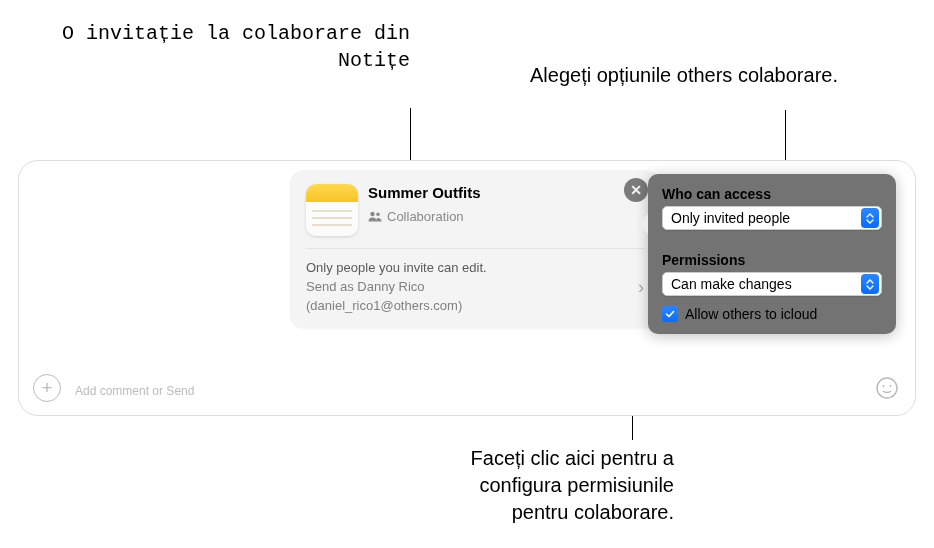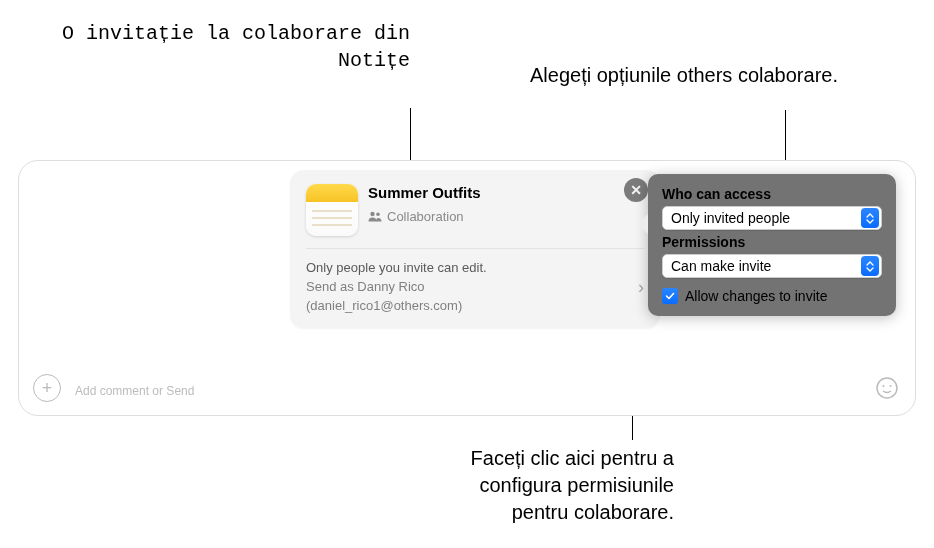--- a/index.html
+++ b/index.html
@@ -222,21 +222,21 @@
       border-bottom: 10px solid transparent;
       border-right: 10px solid #ececec;
     }
     .options-label {
       font-size: 14px;
       font-weight: 700;
       color: #000;
       margin-bottom: 4px;
     }
     .options-label.second {
-      margin-top: 4px;
+      margin-top: 22px;
     }
     .select-box {
       display: flex;
       align-items: center;
       justify-content: space-between;
       background: #fff;
       border: 0.5px solid #ccc;
       border-radius: 5px;
       height: 24px;
       padding-left: 8px;
@@ -347,31 +347,31 @@
       <svg width="8" height="5" viewBox="0 0 8 5">
           <path d="M1 4 L4 1 L7 4" stroke="#fff" stroke-width="1.3" fill="none" stroke-linecap="round"></path>
         </svg>
       <svg width="8" height="5" viewBox="0 0 8 5">
           <path d="M1 1 L4 4 L7 1" stroke="#fff" stroke-width="1.3" fill="none" stroke-linecap="round"></path>
         </svg>
     </div>
   </div>
   <div class="options-label second">Permissions</div>
   <div class="select-box">
-    <span>Can make invite</span>
+    <span>Can make changes</span>
     <div class="select-arrows">
       <svg width="8" height="5" viewBox="0 0 8 5">
           <path d="M1 4 L4 1 L7 4" stroke="#fff" stroke-width="1.3" fill="none" stroke-linecap="round"></path>
         </svg>
       <svg width="8" height="5" viewBox="0 0 8 5">
           <path d="M1 1 L4 4 L7 1" stroke="#fff" stroke-width="1.3" fill="none" stroke-linecap="round"></path>
         </svg>
     </div>
   </div>
   <div class="checkbox-row">
     <div class="checkbox">
       <svg width="10" height="10" viewBox="0 0 10 10">
           <path d="M1.5 5 L4 7.5 L8.5 2.5" stroke="#fff" stroke-width="1.6" fill="none" stroke-linecap="round" stroke-linejoin="round"></path>
         </svg>
     </div>
-    <span>Allow changes to invite</span>
+    <span>Allow others to icloud</span>
   </div>
 </div>
 
 </body></html>

